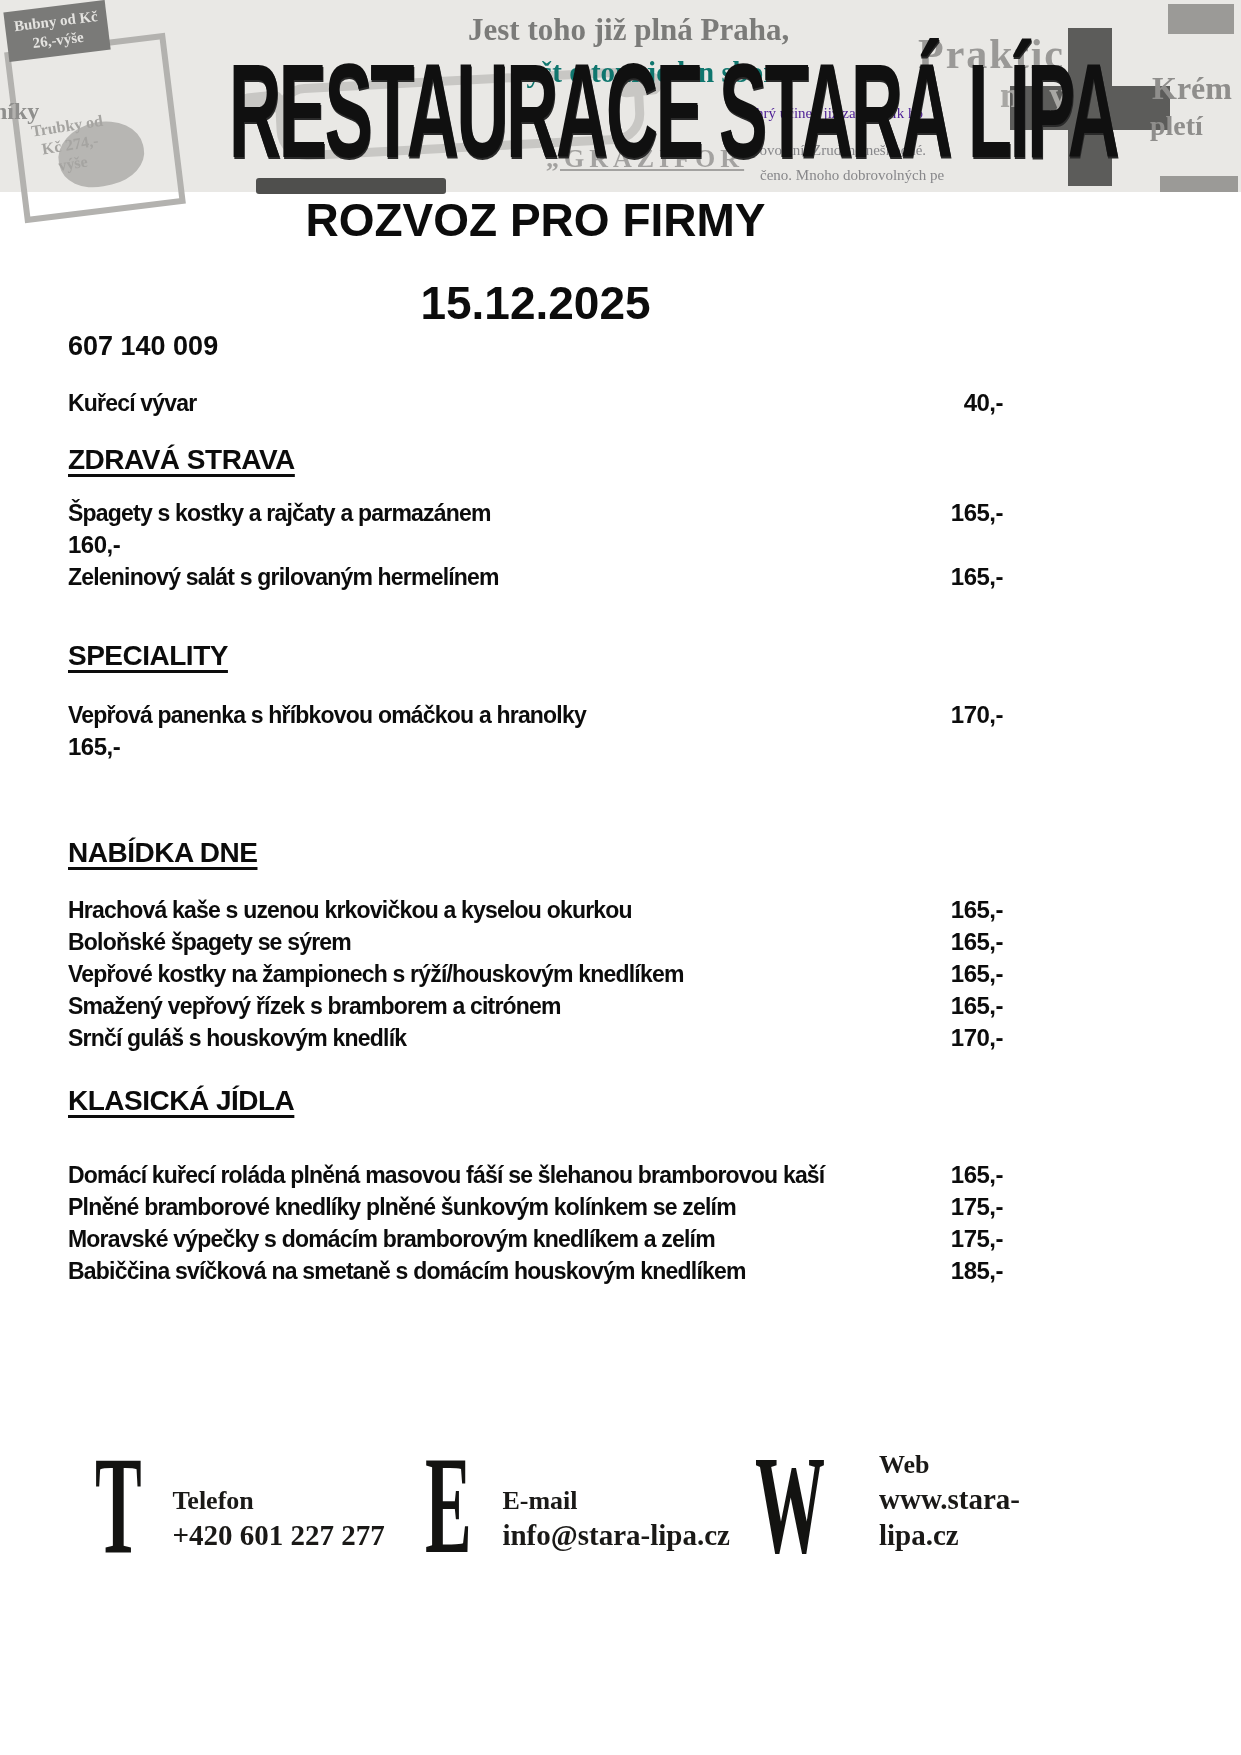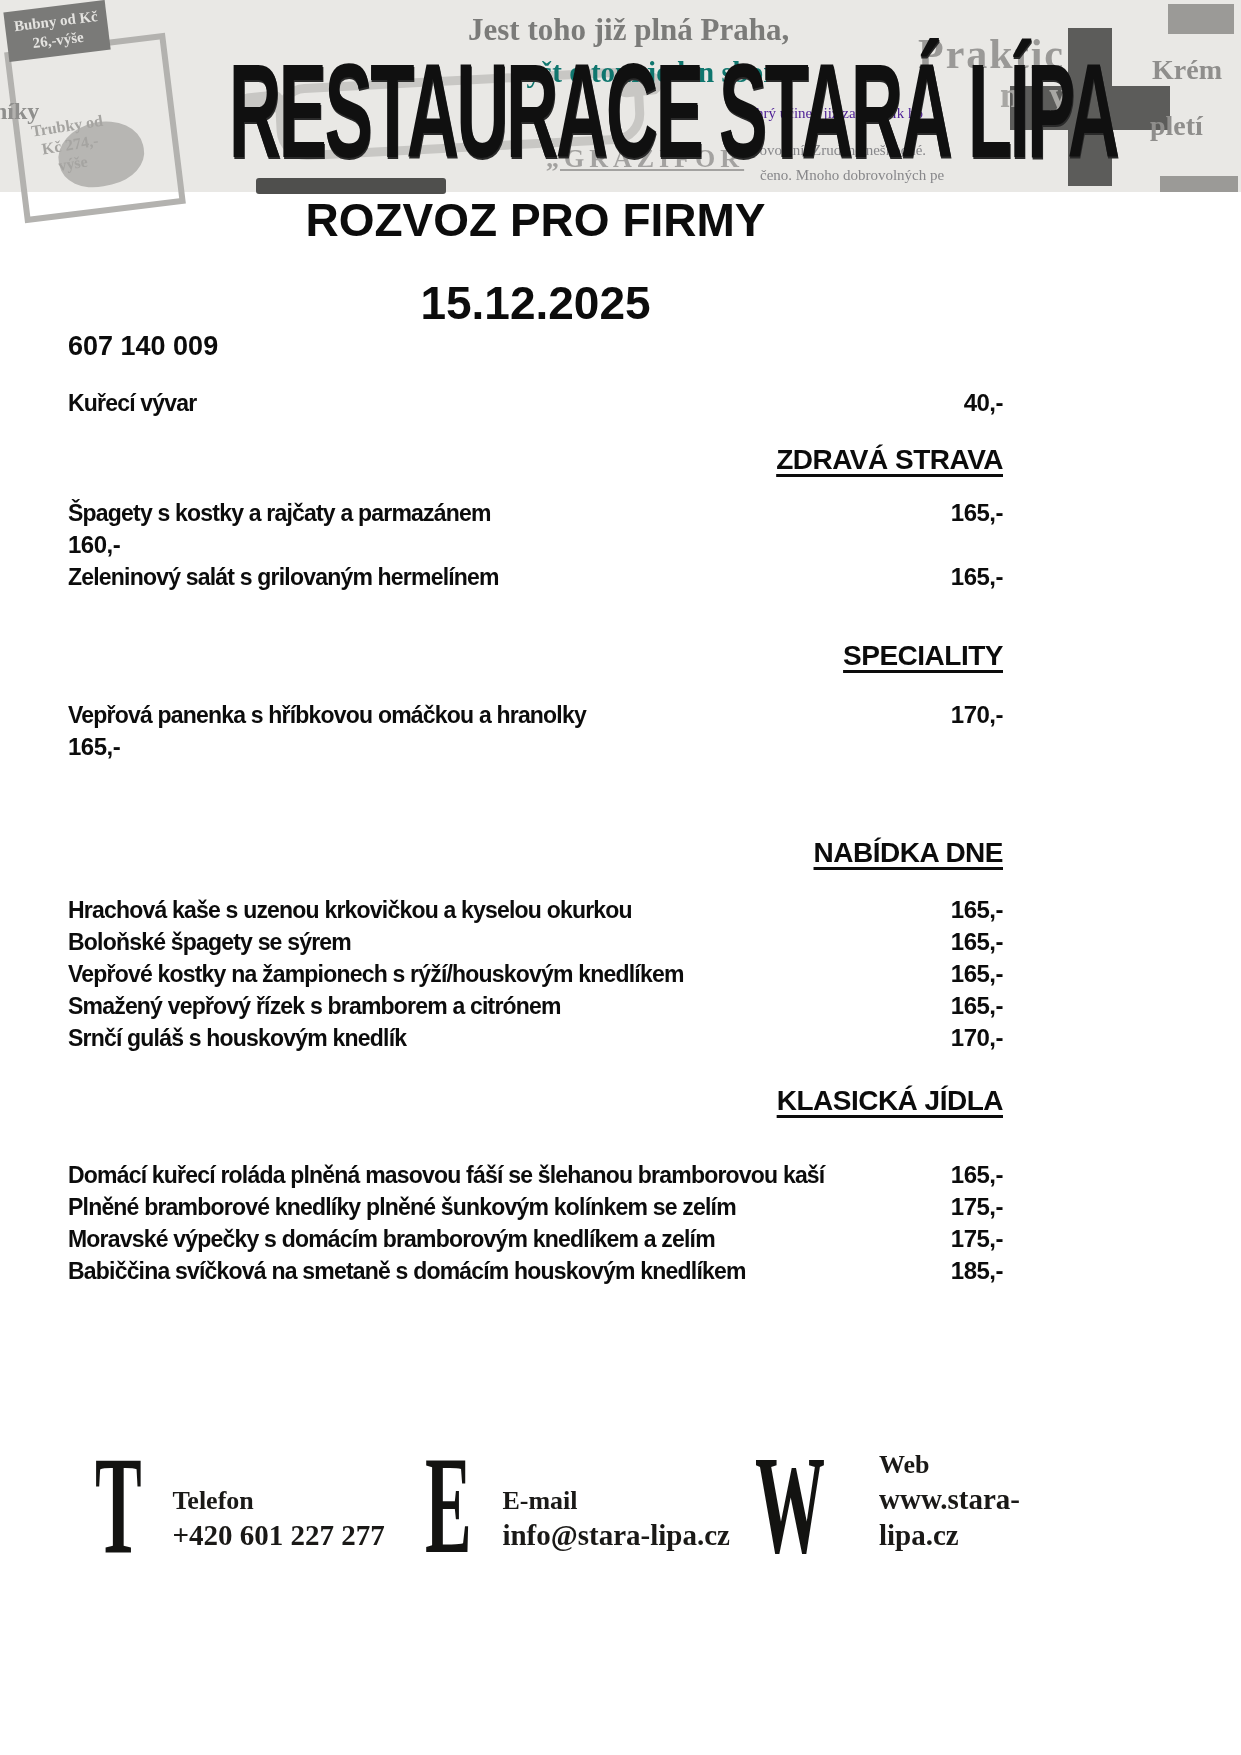--- a/index.html
+++ b/index.html
@@ -26,21 +26,21 @@
     white-space:nowrap;
     z-index:1;
   }
   .frag0{left:468px;top:12px;font-size:31px;font-weight:bold;color:#7b7b79;}
   .frag1{left:512px;top:56px;font-size:29px;font-weight:bold;color:#0f766e;}
   .frag2{left:6px;top:6px;font-size:15px;font-weight:bold;background:#7a7a78;color:#e4e3e0;padding:6px 8px;transform:rotate(-7deg);white-space:normal;width:86px;text-align:center;line-height:1.25;}
   .frag3{left:28px;top:116px;font-size:16px;font-weight:bold;transform:rotate(-9deg);color:#a5a4a1;white-space:normal;width:84px;text-align:center;line-height:1.2;}
   .frag4{left:-6px;top:98px;font-size:24px;font-weight:bold;color:#8f8f8d;}
   .frag5{left:918px;top:30px;font-size:42px;font-weight:bold;color:#9a9997;letter-spacing:2px;}
   .frag6{left:1000px;top:74px;font-size:36px;font-weight:bold;color:#a8a7a4;letter-spacing:10px;}
-  .frag7{left:1152px;top:54px;font-size:28px;font-weight:bold;color:#8f8e8c;}
+  .frag7{left:1152px;top:70px;font-size:32px;font-weight:bold;color:#8f8e8c;}
   .frag8{left:1150px;top:110px;font-size:28px;font-weight:bold;color:#8f8e8c;}
   .frag9{left:546px;top:144px;font-size:26px;font-weight:bold;color:#a3a2a0;letter-spacing:5px;text-decoration:underline;}
   .frag10{left:756px;top:105px;font-size:15px;color:#4c1d95;}
   .frag11{left:752px;top:142px;font-size:15px;color:#87878a;}
   .frag12{left:760px;top:167px;font-size:15px;color:#87878a;}
 
   .shape{position:absolute;z-index:1;}
   .poster-frame{left:14px;top:42px;width:150px;height:160px;border:6px solid #b3b2af;transform:rotate(-7deg);background:transparent;}
   .trumpet-shape{left:58px;top:122px;width:86px;height:64px;background:#b7b6b3;border-radius:50% 50% 45% 45%;transform:rotate(-12deg);}
   .rolling-pin{left:276px;top:76px;width:350px;height:58px;border:9px solid #c8c7c4;border-radius:30px;transform:rotate(-3deg);}
@@ -95,21 +95,21 @@
   }
   .item-name{
     font-size:23px;font-weight:bold;letter-spacing:-0.8px;
     white-space:nowrap;
   }
   .item-price{
     font-size:24px;font-weight:bold;letter-spacing:-0.5px;
     white-space:nowrap;
   }
   .section-heading{
-    margin:0;text-align:right;
+    margin:0;text-align:left;
     font-size:28px;font-weight:bold;line-height:34px;
     letter-spacing:-0.5px;
     text-decoration:underline;
     text-decoration-thickness:3px;
     text-underline-offset:5px;
   }
   .menu-section.sec0{margin-top:24px;}
   .menu-section.sec0 .section-heading{margin-bottom:20px;}
   .menu-section.sec1{margin-top:46px;}
   .menu-section.sec1 .section-heading{margin-bottom:26px;}

